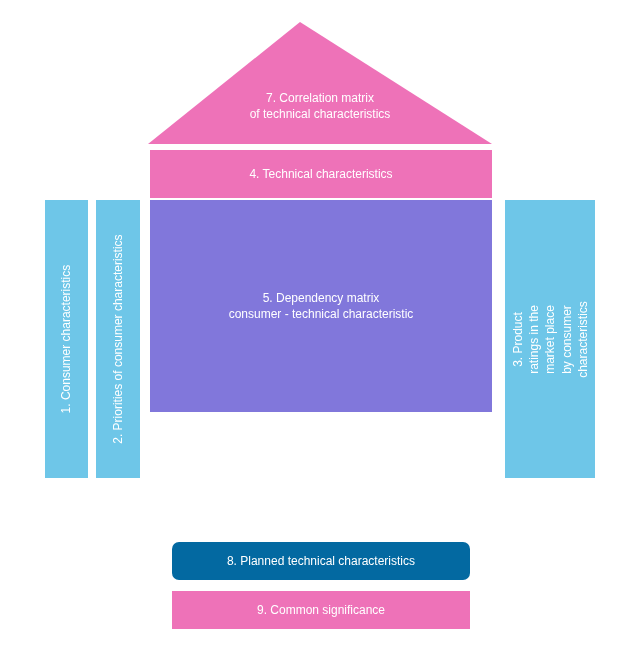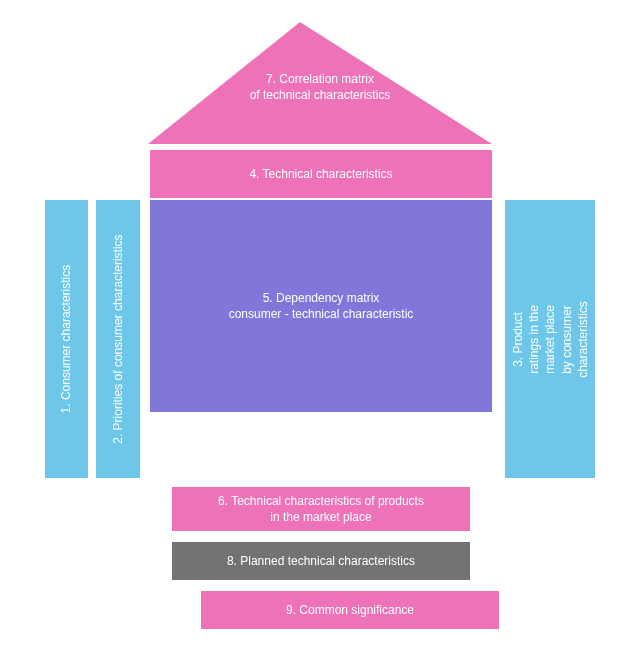--- a/index.html
+++ b/index.html
@@ -38,37 +38,37 @@
     position: absolute;
     left: 148px;
     top: 22px;
     width: 344px;
     height: 122px;
   }
   .roof svg { display: block; }
   .roof-label {
     position: absolute;
     left: 0;
-    top: 49px;
+    top: 68px;
     width: 344px;
     text-align: center;
     color: #ffffff;
     font-size: 12px;
     line-height: 1.35;
     white-space: pre-line;
   }
   
   .b4 { left: 150px; top: 150px; width: 342px; height: 48px; }
   .b1 { left: 45px;  top: 200px; width: 43px;  height: 278px; }
   .b2 { left: 96px;  top: 200px; width: 44px;  height: 278px; }
   .b5 { left: 150px; top: 200px; width: 342px; height: 212px; }
   .b3 { left: 505px; top: 200px; width: 90px;  height: 278px; }
   .b6 { left: 172px; top: 487px; width: 298px; height: 44px; }
   .b8 { left: 172px; top: 542px; width: 298px; height: 38px; }
-  .b9 { left: 172px; top: 591px; width: 298px; height: 38px; margin-left: 29px; }
+  .b9 { left: 172px; top: 591px; width: 298px; height: 38px; }
 </style>
 </head>
 <body>
 
 <div class="canvas">
 
   <div class="roof">
     <svg width="344" height="122" viewBox="0 0 344 122">
       <polygon points="152,0 344,122 0,122" fill="#EE72B8"></polygon>
     </svg>
@@ -91,26 +91,22 @@
   <div class="block b5" style="background: rgb(129, 119, 219);">
     <span>5. Dependency matrix
 consumer - technical characteristic</span>
   </div>
 
   <div class="block vblock b3" style="background: rgb(110, 198, 232);">
     <span class="vtext multi">3. Product ratings in the market place
 by consumer characteristics</span>
   </div>
 
-  <div class="block b6" style="background: rgb(238, 114, 184);">
-    <span>6. Technical characteristics of products
-in the market place</span>
-  </div>
 
-  <div class="block b8" style="background: #737373;">
+  <div class="block b8" style="background: #0369a1; border-radius: 7px;">
     <span>8. Planned technical characteristics</span>
   </div>
 
   <div class="block b9" style="background: rgb(238, 114, 184);">
     <span>9. Common significance</span>
   </div>
 
 </div>
 
 </body></html>

